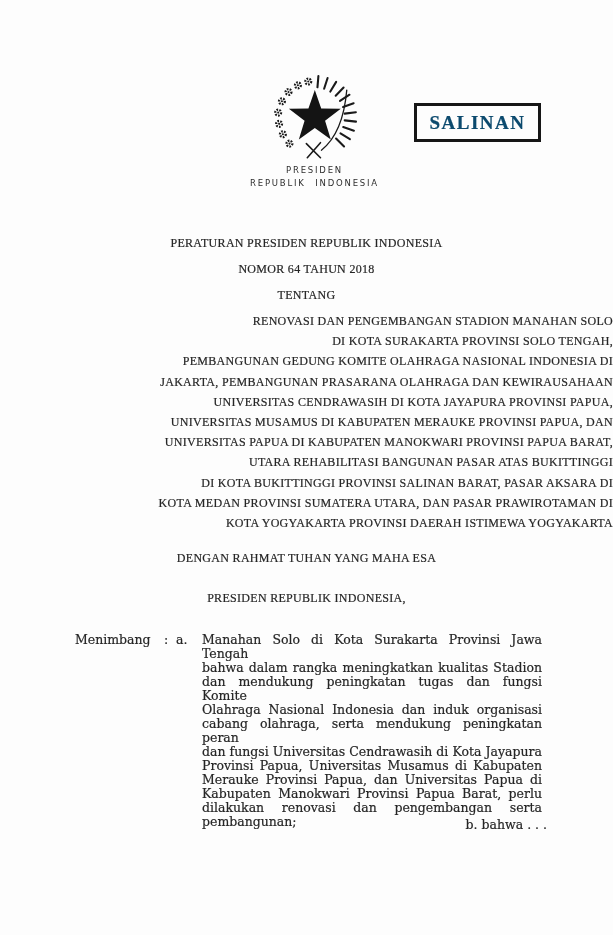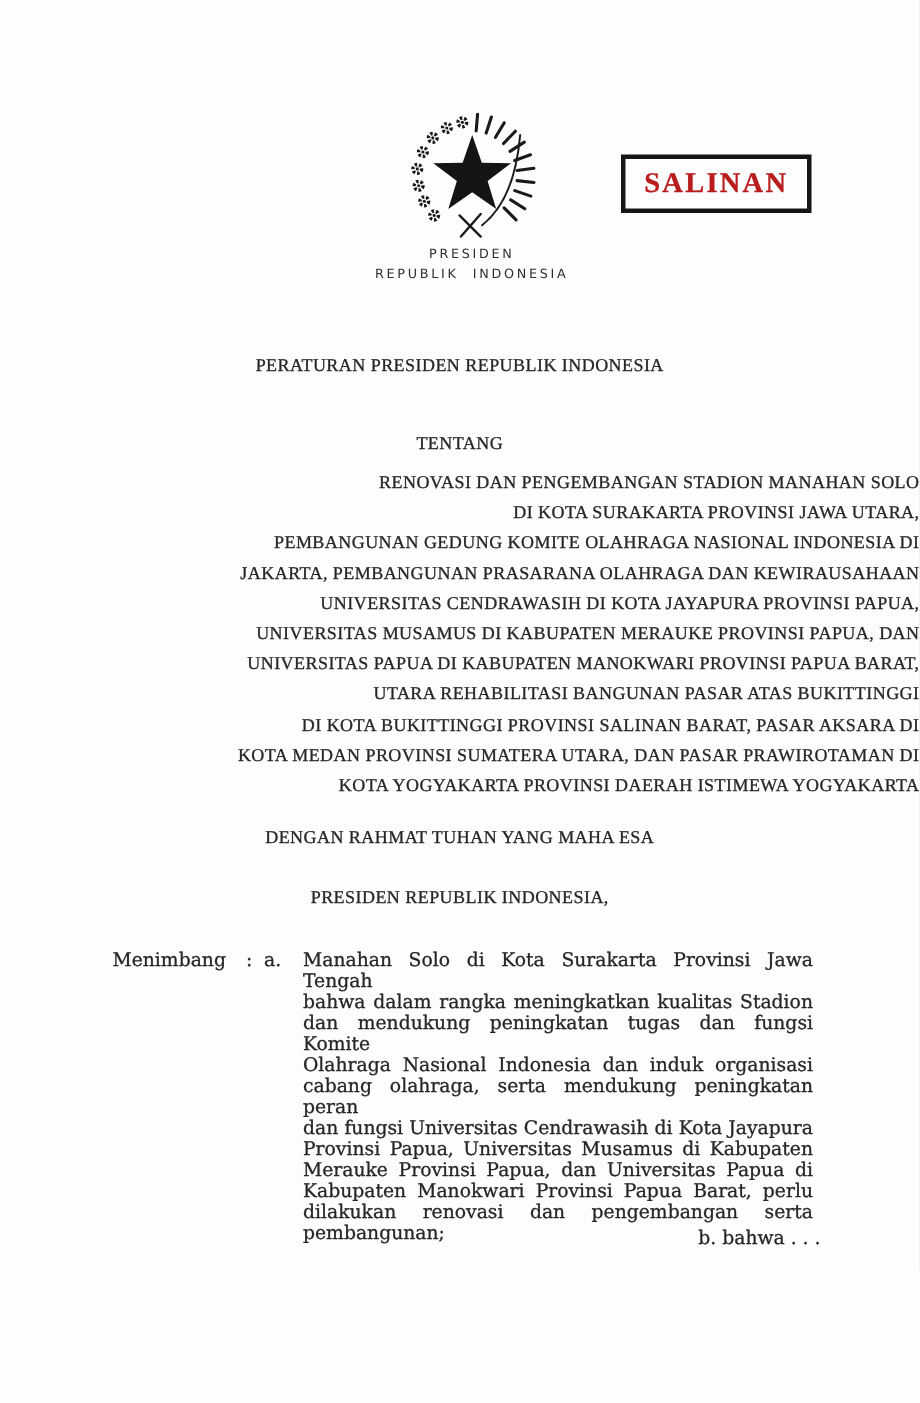--- a/index.html
+++ b/index.html
@@ -44,21 +44,21 @@
     height: 33px;
     border: 3.5px solid #161616;
     background: #fdfdfd;
     display: flex;
     align-items: center;
     justify-content: center;
     font-family: "Liberation Serif", serif;
     font-weight: 700;
     font-size: 19px;
     letter-spacing: 1.5px;
-    color: #b91c1c;
+    color: #0c4a6e;
   }
 
   
   .tline {
     position: absolute;
     left: 0; right: 0;
     text-align: center;
     font-family: "Liberation Serif", serif;
     font-size: 12px;
     letter-spacing: 0.3px;
@@ -151,25 +151,26 @@
   <div class="letterhead">
     <div>PRESIDEN</div>
     <div>REPUBLIK INDONESIA</div>
   </div>
 
   <div class="stamp">
     <span>SALINAN</span>
   </div>
 
   <div class="tline t1">PERATURAN PRESIDEN REPUBLIK INDONESIA</div>
+  <div class="tline t2">NOMOR 64 TAHUN 2018</div>
   <div class="tline t3">TENTANG</div>
 
   <div class="subject">
       <div class="subject-line">RENOVASI DAN PENGEMBANGAN STADION MANAHAN SOLO</div>
-      <div class="subject-line">DI KOTA SURAKARTA PROVINSI JAWA UTARA,</div>
+      <div class="subject-line">DI KOTA SURAKARTA PROVINSI SOLO TENGAH,</div>
       <div class="subject-line">PEMBANGUNAN GEDUNG KOMITE OLAHRAGA NASIONAL INDONESIA DI</div>
       <div class="subject-line">JAKARTA, PEMBANGUNAN PRASARANA OLAHRAGA DAN KEWIRAUSAHAAN</div>
       <div class="subject-line">UNIVERSITAS CENDRAWASIH DI KOTA JAYAPURA PROVINSI PAPUA,</div>
       <div class="subject-line">UNIVERSITAS MUSAMUS DI KABUPATEN MERAUKE PROVINSI PAPUA, DAN</div>
       <div class="subject-line">UNIVERSITAS PAPUA DI KABUPATEN MANOKWARI PROVINSI PAPUA BARAT,</div>
       <div class="subject-line">UTARA REHABILITASI BANGUNAN PASAR ATAS BUKITTINGGI</div>
       <div class="subject-line">DI KOTA BUKITTINGGI PROVINSI SALINAN BARAT, PASAR AKSARA DI</div>
       <div class="subject-line">KOTA MEDAN PROVINSI SUMATERA UTARA, DAN PASAR PRAWIROTAMAN DI</div>
       <div class="subject-line">KOTA YOGYAKARTA PROVINSI DAERAH ISTIMEWA YOGYAKARTA</div>
     </div>

